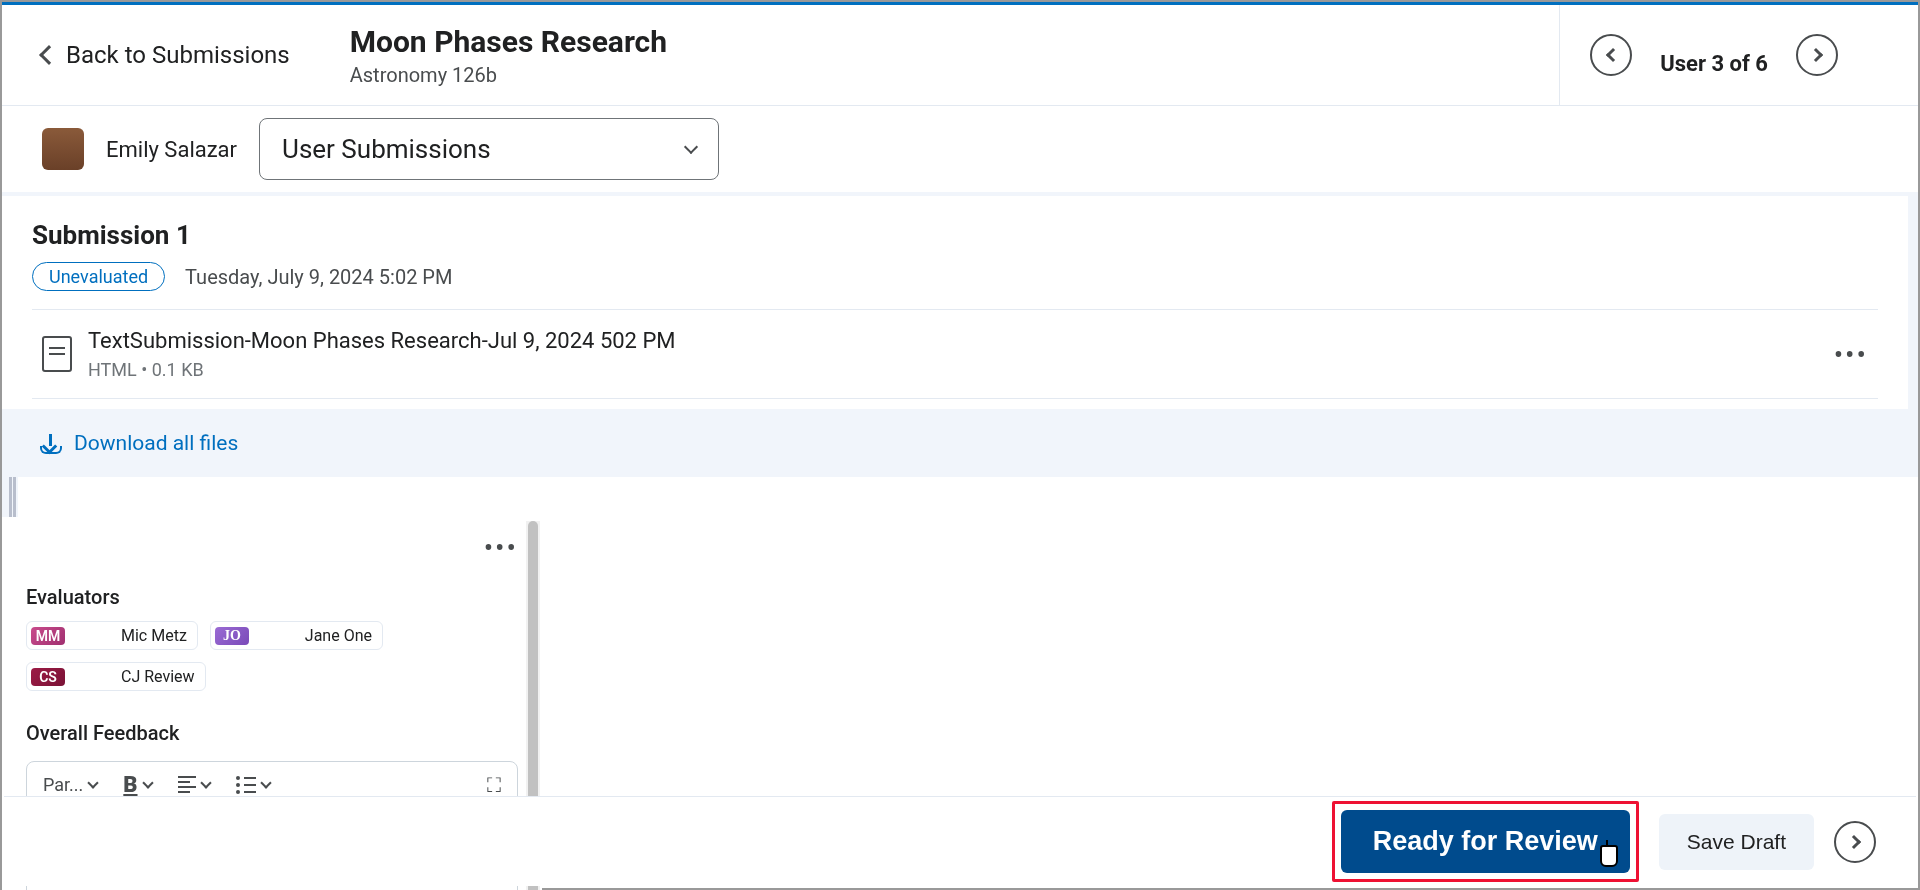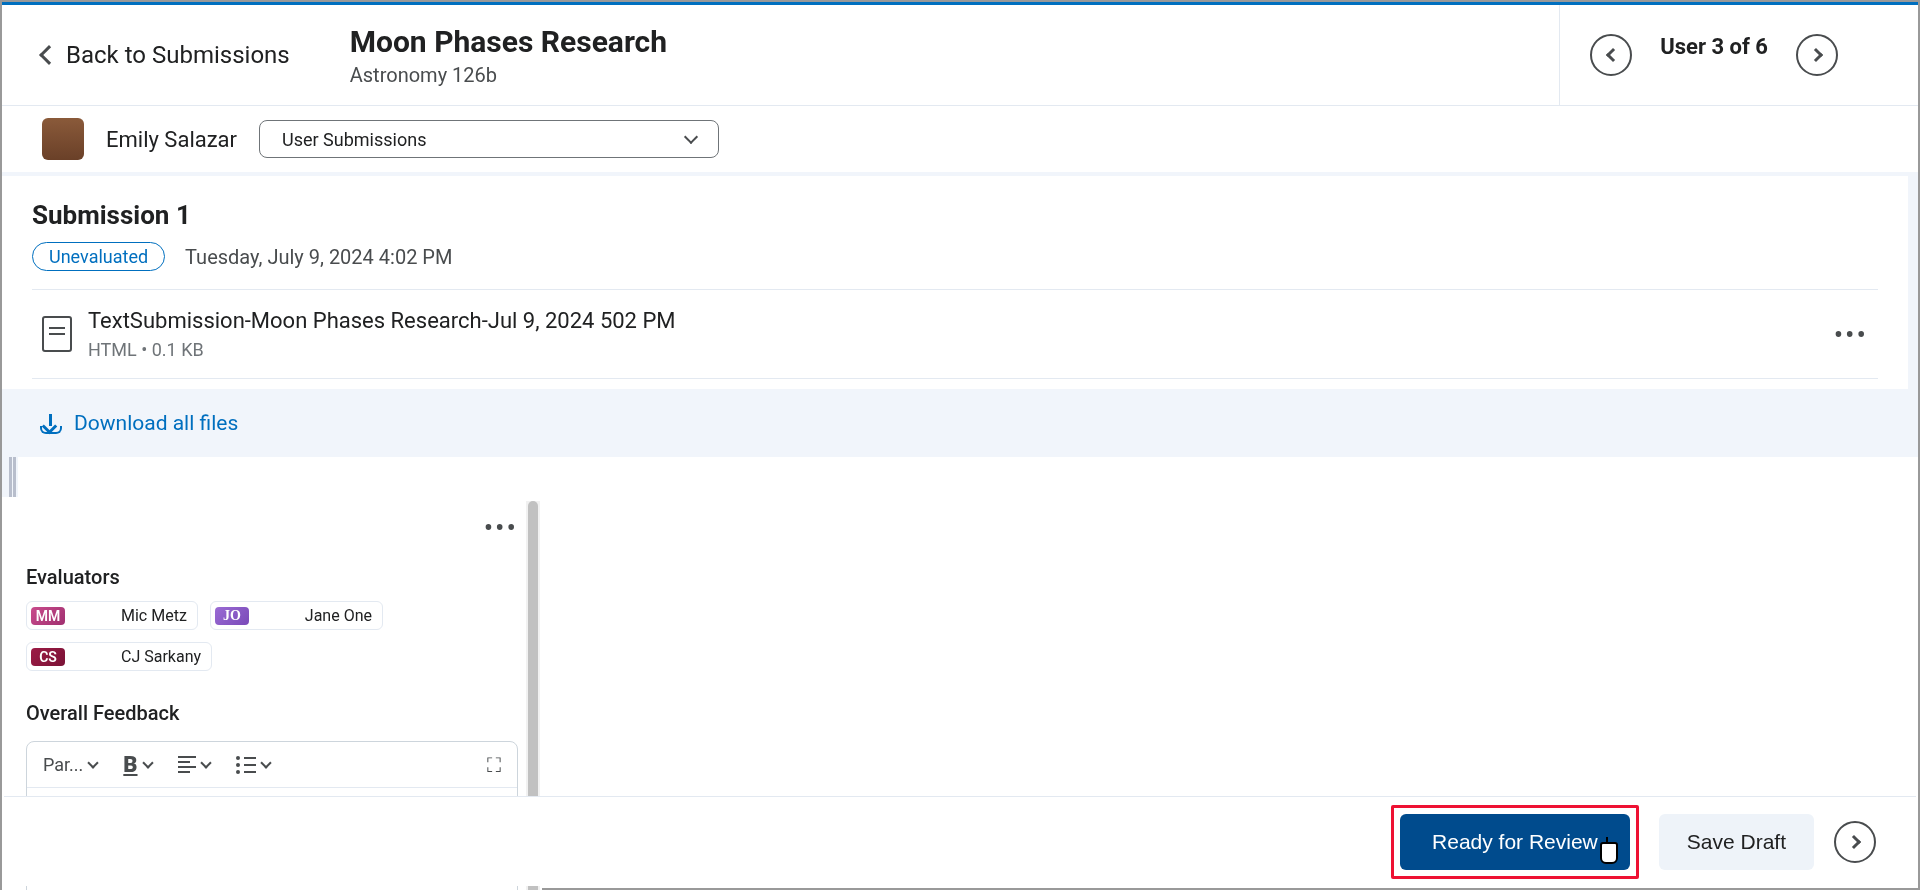--- a/index.html
+++ b/index.html
@@ -46,42 +46,42 @@
     border-left: 3px solid #494c4e;
     border-bottom: 3px solid #494c4e;
     transform: rotate(45deg);
   }
   .title-block { flex: 1; }
   .title-block h1 { font-size: 30px; font-weight: 700; color: #202122; }
   .title-block .sub { font-size: 20px; color: #494c4e; margin-top: 4px; }
   .header-divider {
     width: 1px; height: 100px; background: #e3e9f1; margin: 0 30px;
   }
-  .user-nav { display:flex; align-items:flex-start; gap: 28px; padding-right: 40px;}
+  .user-nav { display:flex; align-items:flex-end; gap: 28px; padding-right: 40px;}
   .user-nav-label { font-size: 22px; font-weight: 700; color:#202122; }
   .circle-btn {
     width: 42px; height: 42px; border: 2px solid #494c4e; border-radius: 50%;
     display:flex; align-items:center; justify-content:center; cursor:pointer;
   }
   .circle-btn .cl { width:10px;height:10px;border-left:3px solid #494c4e;border-bottom:3px solid #494c4e;transform:rotate(45deg);margin-left:3px;}
   .circle-btn .cr { width:10px;height:10px;border-right:3px solid #494c4e;border-top:3px solid #494c4e;transform:rotate(45deg);margin-right:3px;}
   .hr { height:1px; background:#e3e9f1; width:100%;}
 
   .userbar {
     padding: 12px 40px;
     display:flex; align-items:center; gap: 22px;
   }
   .avatar {
     width:42px;height:42px;border-radius:6px;background:linear-gradient(#8a5a3a,#6a4028);
   }
   .username { font-size: 22px; color:#202122; }
   .dropdown {
-    border:1px solid #6f7478; border-radius:8px; height:38px; width:460px;
+    border:1px solid #6f7478; border-radius:8px; height:62px; width:460px;
     display:flex; align-items:center; justify-content:space-between; padding:0 22px;
-    font-size:18px; color:#202122; cursor:pointer;
+    font-size:26px; color:#202122; cursor:pointer;
   }
   .dd-chev { width:10px;height:10px;border-right:2px solid #494c4e;border-bottom:2px solid #494c4e;transform:rotate(45deg);margin-bottom:4px;}
 
   .body-row { display:flex; height: 660px; flex-direction: column; }
   .left-col { flex: 1; background:#f1f5fb; padding-top: 4px; }
   .card {
     background:#fff; margin: 0 10px 0 0; padding: 24px 30px 10px 30px;
   }
   .card h2 { font-size: 26px; font-weight:700; color:#202122; margin-bottom: 12px;}
   .badge-row { display:flex; align-items:center; gap: 20px; margin-bottom: 18px;}
@@ -143,21 +143,21 @@
 
   .right-scroll { position:absolute; right:2px; top:4px; bottom:4px; width:14px; background:#f1f1f1;}
   .right-scroll .thumb{position:absolute;top:0;left:2px;right:2px;height:450px;background:#c1c1c1;border-radius:6px;}
 
   .footer {
     position:absolute; bottom:2px; left:2px; right:2px; height: 90px;
     border-top:1px solid #e3e9f1; background:#fff;
     display:flex; align-items:center; justify-content:flex-end; gap: 20px; padding: 0 40px;
   }
   .highlight-box{border:3px solid #e13; padding:6px; border-radius:2px;}
-  .btn-primary{background:#004b8d;color:#fff;border:none;border-radius:6px;padding:16px 32px;font-size:21px;font-weight:400;cursor:pointer;position:relative;}
+  .btn-primary{background:#004b8d;color:#fff;border:none;border-radius:6px;padding:16px 32px;font-size:27px;font-weight:700;cursor:pointer;position:relative;}
   .btn-secondary{background:#eef3f9;color:#202122;border:none;border-radius:6px;padding:16px 28px;font-size:21px;cursor:pointer;}
   .cursor-img{position:absolute;width:18px;height:22px;right:14px;bottom:8px;}
   .cursor-img::before{content:"";position:absolute;width:14px;height:18px;border:2px solid #000;border-radius:3px 3px 6px 6px;background:#fff;top:2px;left:2px;}
   .cursor-img::after{content:"";position:absolute;width:2px;height:6px;background:#000;top:-3px;left:8px;}
 </style>
 </head>
 <body>
 
 <div class="outer">
   <div class="top-accent"></div>
@@ -194,21 +194,21 @@
       <span class="dd-chev"></span>
     </div>
   </div>
 
   <div class="body-row">
     <div class="left-col">
       <div class="card">
         <h2>Submission 1</h2>
         <div class="badge-row">
           <span class="badge">Unevaluated</span>
-          <span class="timestamp">Tuesday, July 9, 2024 4:02 PM</span>
+          <span class="timestamp">Tuesday, July 9, 2024 5:02 PM</span>
         </div>
         <div class="file-row">
           <div class="file-icon"></div>
           <div class="file-text">
             <div class="file-name">TextSubmission-Moon Phases Research-Jul 9, 2024 502 PM</div>
             <div class="file-meta">HTML  •  0.1 KB</div>
           </div>
           <div class="dots">•••</div>
         </div>
       </div>
@@ -231,21 +231,21 @@
         <div class="chip">
           <div class="chip-av c1">MM</div>
           <div class="chip-name">Mic Metz</div>
         </div>
         <div class="chip">
           <div class="chip-av c2">JO</div>
           <div class="chip-name">Jane One</div>
         </div>
         <div class="chip">
           <div class="chip-av c3">CS</div>
-          <div class="chip-name">CJ Sarkany</div>
+          <div class="chip-name">CJ Review</div>
         </div>
       </div>
 
       <div class="section-label" style="margin-top:30px;">Overall Feedback</div>
       <div class="editor">
         <div class="toolbar">
           <div class="tb-item">
             <span>Par...</span>
             <span class="tb-chev"></span>
           </div>

